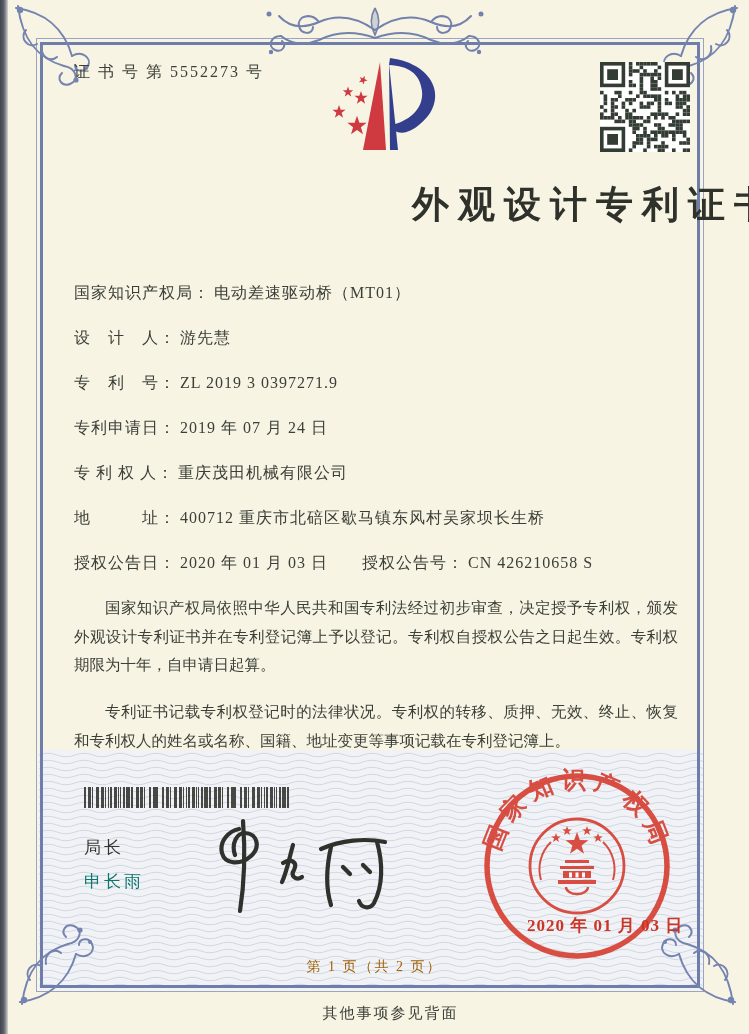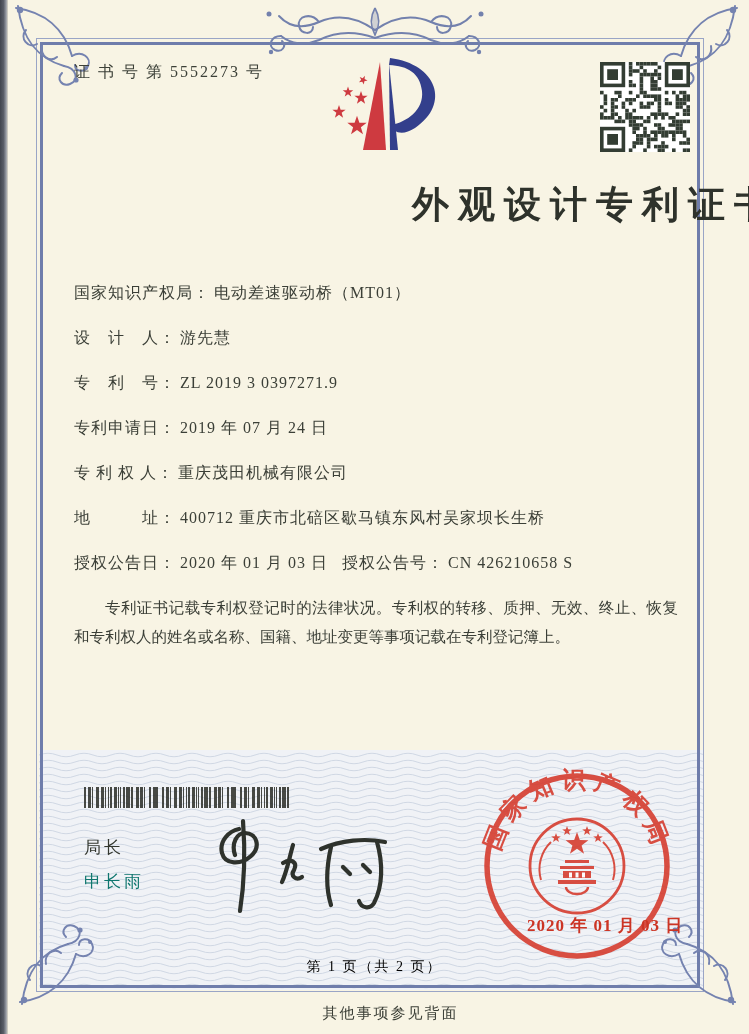--- a/index.html
+++ b/index.html
@@ -23,40 +23,40 @@
   .top-ornament{position:absolute;left:50%;top:0;transform:translateX(-50%);width:240px;height:64px;}
   
   .cert-no{position:absolute;left:74px;top:62px;font-size:16px;letter-spacing:2px;color:#3c4038;white-space:nowrap;text-align:center;}
   .logo{position:absolute;left:297px;top:30px;width:160px;height:150px;}
   .qr{position:absolute;left:600px;top:62px;width:90px;height:90px;}
   .title{position:absolute;left:0;top:180px;width:100%;text-align:right;
        font-size:37px;font-weight:bold;letter-spacing:9px;color:#2e322b;white-space:nowrap;padding-left:31px;}
   
   .field-row{position:absolute;left:74px;font-size:16px;letter-spacing:1px;white-space:nowrap;color:#3b3f37;}
   .field-row .lbl{margin-right:4px;}
-  .g2{margin-left:14px;}
+  .g2{margin-left:34px;}
   
   .body-text{position:absolute;left:74px;top:594px;width:604px;font-size:15.5px;
        line-height:1.85;text-align:justify;color:#3b3f37;}
   .body-text p{margin:0;text-indent:2em;}
   .body-text p + p{margin-top:18px;}
   
   .barcode{position:absolute;left:84px;top:787px;width:206px;height:21px;opacity:.85;
      background-image:
        repeating-linear-gradient(90deg,#2a2c26 0 2px,transparent 2px 4px,#2a2c26 4px 7px,transparent 7px 8px,#2a2c26 8px 9px,transparent 9px 13px),
        repeating-linear-gradient(90deg,#2a2c26 0 1px,transparent 1px 6px);}
   .signer-title{position:absolute;left:84px;top:836px;font-size:17px;letter-spacing:3px;color:#33372f;}
   .signer-name{position:absolute;left:84px;top:870px;font-size:17px;letter-spacing:3px;color:#0f766e;}
   .signature{position:absolute;left:205px;top:815px;width:200px;height:105px;}
   
   .seal{position:absolute;left:457px;top:746px;width:240px;height:240px;}
   .seal-date{position:absolute;left:505px;top:914px;width:200px;text-align:center;
        font-size:17px;font-weight:bold;color:#cc3424;letter-spacing:1px;white-space:nowrap;}
   .page-info{position:absolute;left:0;top:958px;width:100%;text-align:center;
-       font-size:14px;letter-spacing:2px;color:#000000;}
+       font-size:14px;letter-spacing:2px;color:#a16207;}
   .back-note{position:absolute;left:0;top:1004px;width:100%;text-align:center;
        font-size:15px;letter-spacing:2px;color:#3b3f37;margin-left:16px;}
 </style>
 </head>
 <body>
 
 <svg width="0" height="0" style="position:absolute" aria-hidden="true">
   <defs>
     <g id="corner-flourish" fill="none" stroke="currentColor" stroke-width="2" stroke-linecap="round">
       <path d="M6,4 C10,36 24,56 52,64"></path>
@@ -398,20 +398,21 @@
     <span class="lbl">专 利 权 人：</span><span>重庆茂田机械有限公司</span>
   </div>
   <div class="field-row" style="top:508px">
     <span class="lbl">地　　　址：</span><span>400712 重庆市北碚区歇马镇东风村吴家坝长生桥</span>
   </div>
   <div class="field-row" style="top:553px">
     <span class="lbl">授权公告日：</span><span>2020 年 01 月 03 日</span><span class="lbl g2">授权公告号：</span><span>CN 426210658 S</span>
   </div>
 
   <div class="body-text">
+    <p>国家知识产权局依照中华人民共和国专利法经过初步审查，决定授予专利权，颁发外观设计专利证书并在专利登记簿上予以登记。专利权自授权公告之日起生效。专利权期限为十年，自申请日起算。</p>
     <p>专利证书记载专利权登记时的法律状况。专利权的转移、质押、无效、终止、恢复和专利权人的姓名或名称、国籍、地址变更等事项记载在专利登记簿上。</p>
   </div>
 
   <div class="barcode"></div>
 
   <div class="signer-title">局长</div>
   <div class="signer-name">申长雨</div>
 
   <svg class="signature" viewBox="0 0 200 105">
     <g fill="none" stroke="#2e322c" stroke-width="4.2" stroke-linecap="round">

